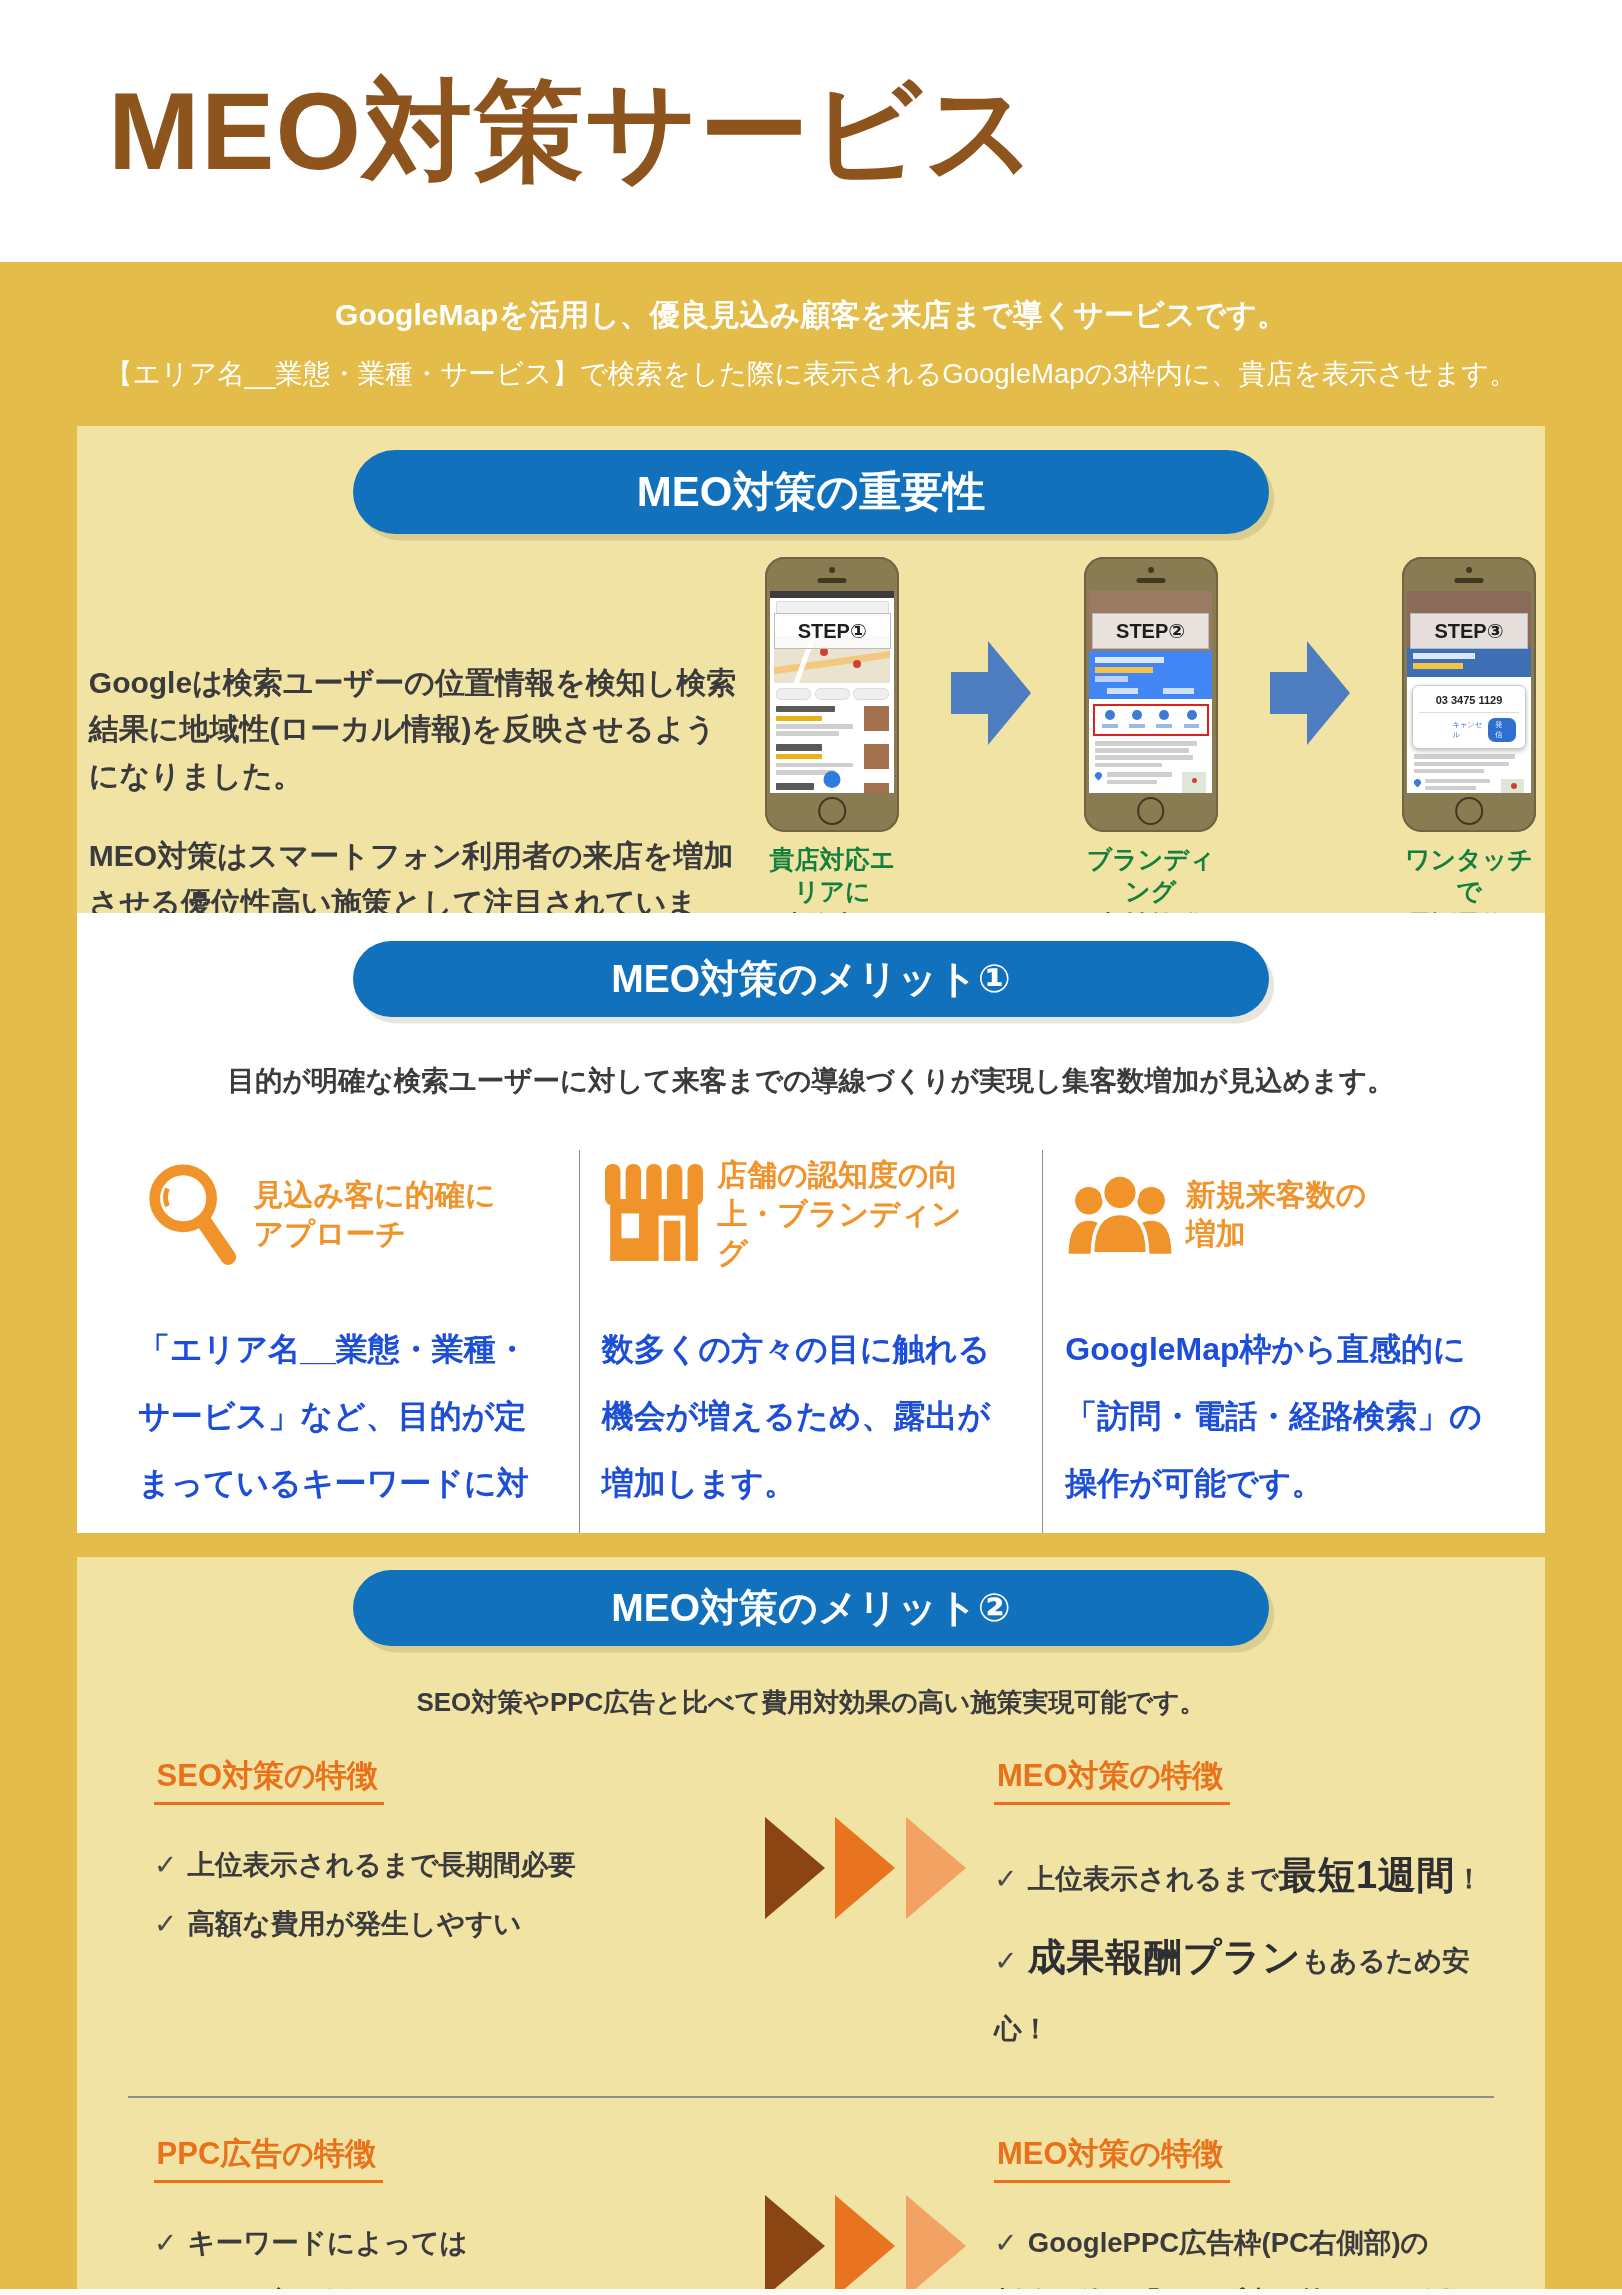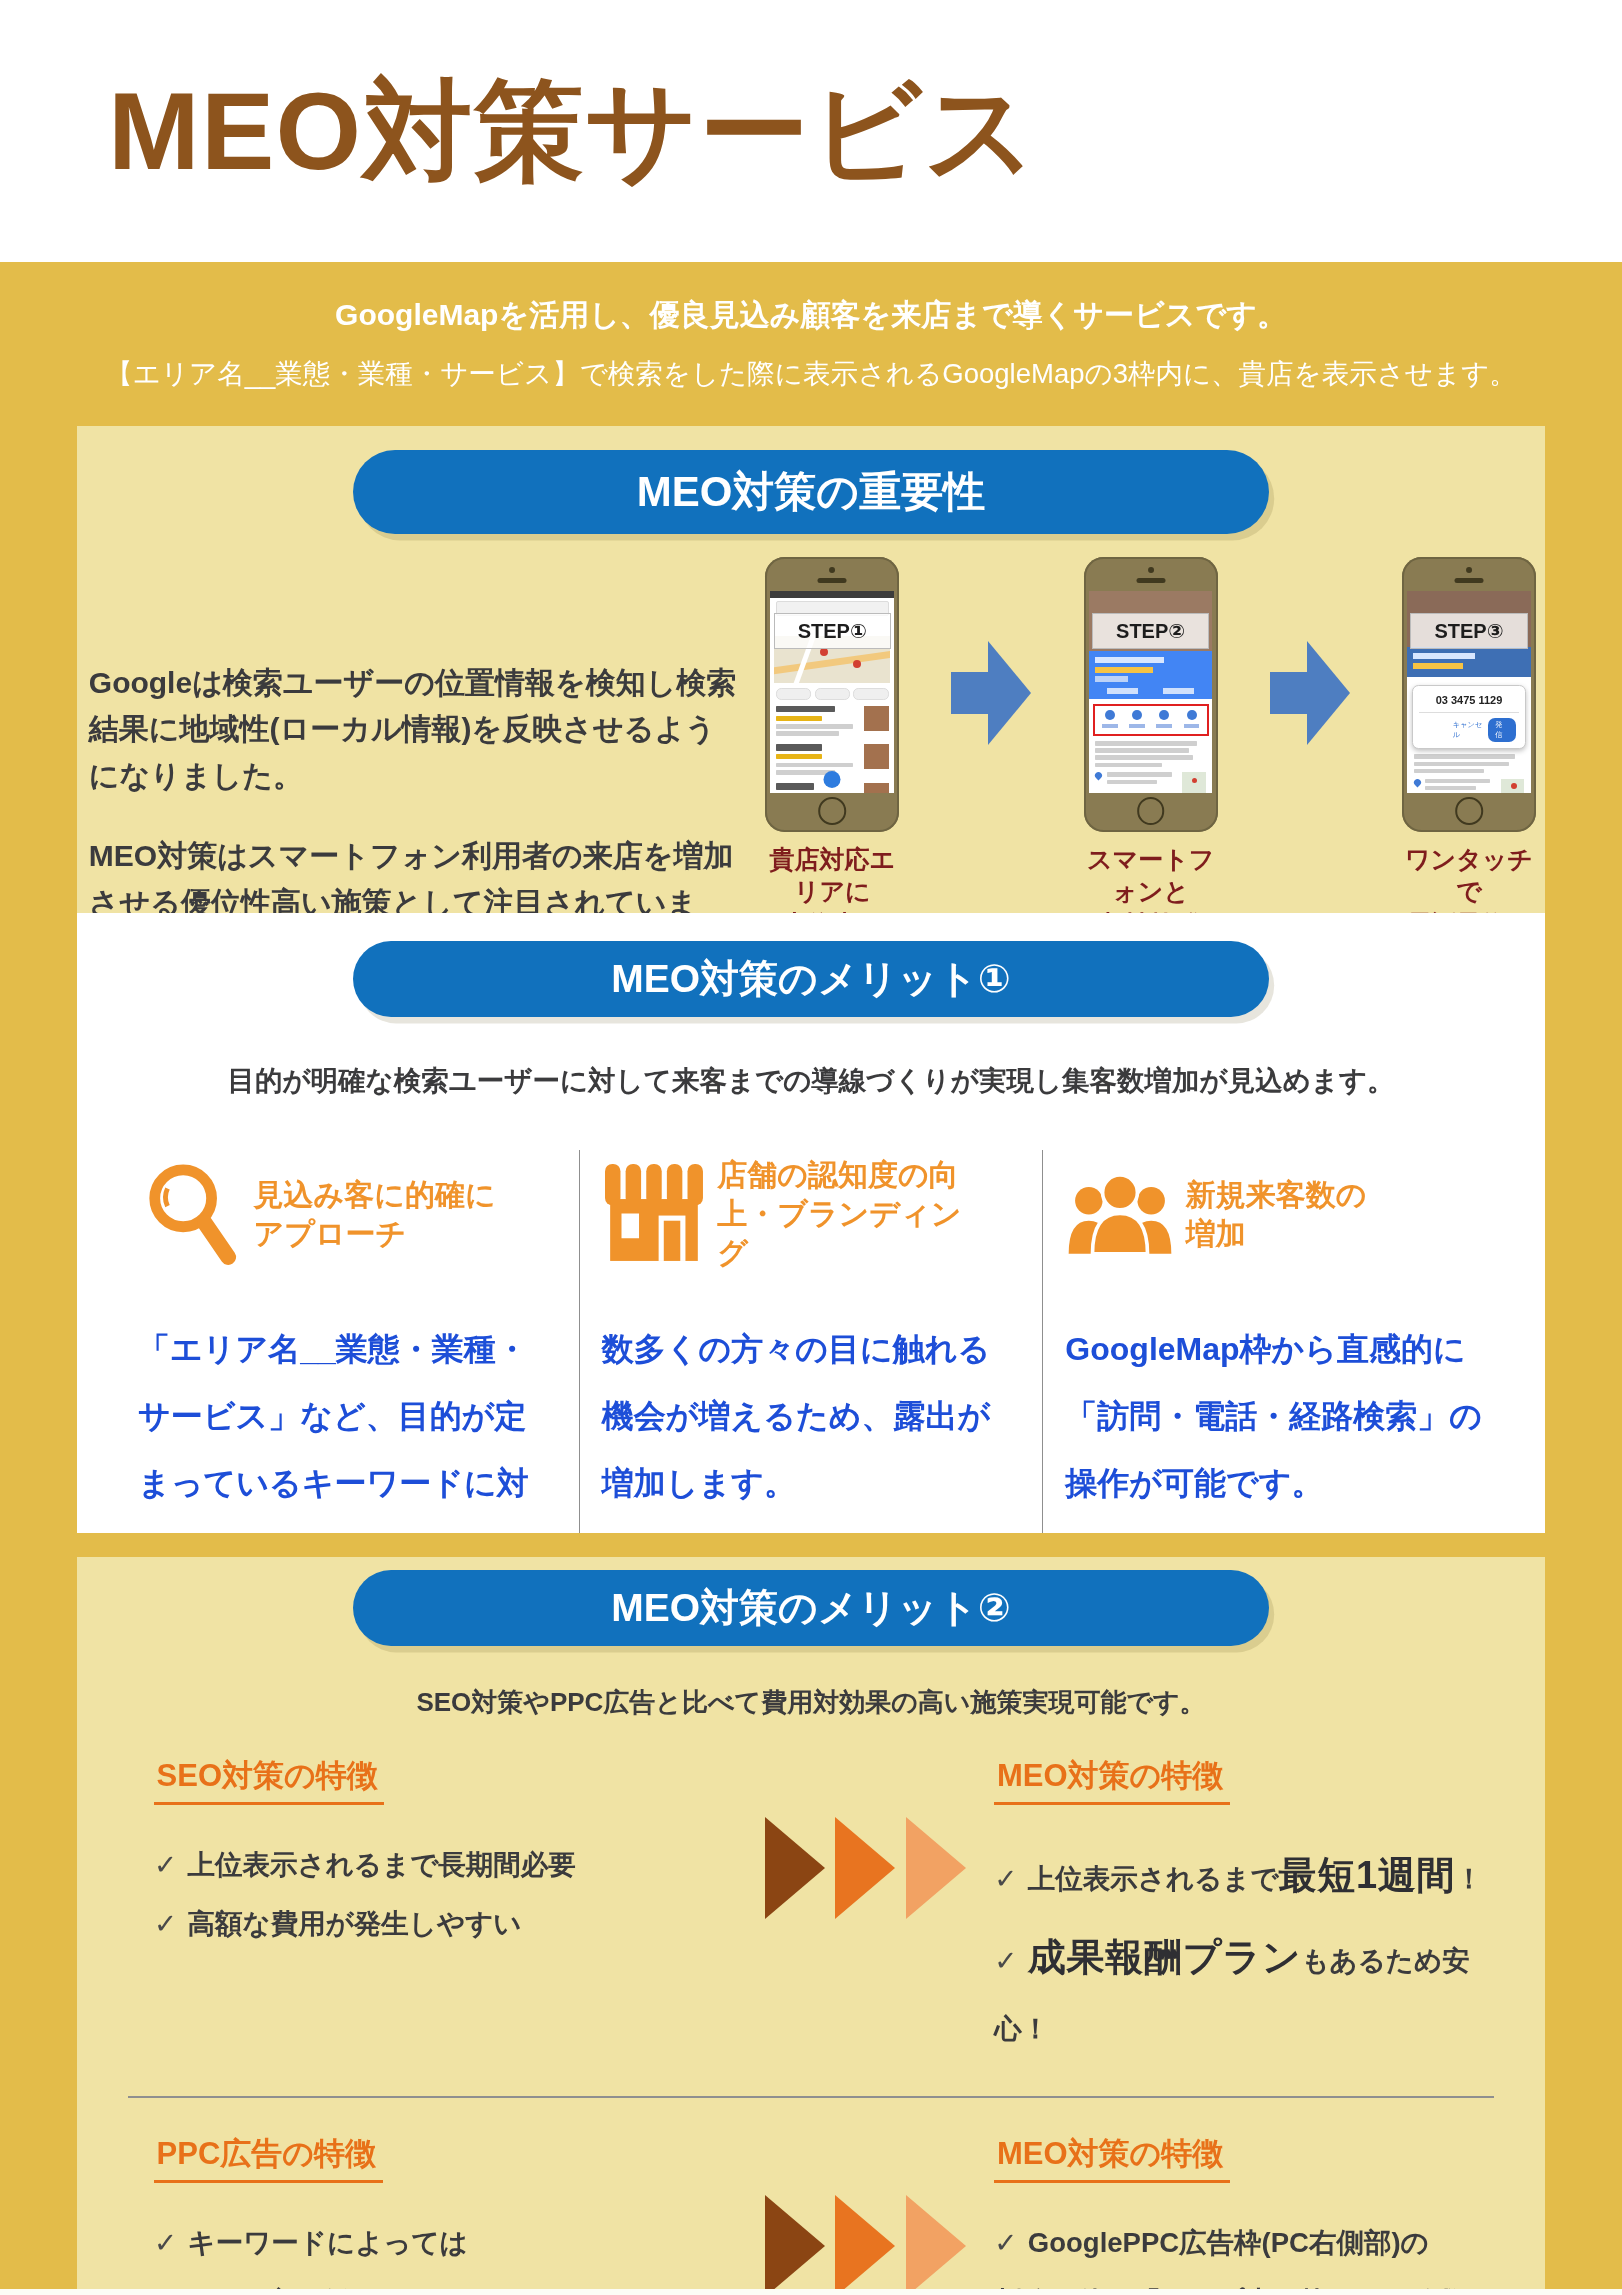--- a/index.html
+++ b/index.html
@@ -85,21 +85,21 @@
   .dialog{margin:7.9px 5.2px 0;background:#fff;border:0.7px solid #c9c9c9;border-radius:6.5px;
     box-shadow:0 2px 5.2px rgba(0,0,0,.25);padding:7.9px 5.2px 5.9px;position:relative;z-index:2;}
   .dial-num{text-align:center;font-size:11px;font-weight:700;color:#222;}
   .dial-sep{height:0.7px;background:#ddd;margin:5.9px 0;}
   .dial-btns{display:flex;justify-content:space-between;align-items:center;padding:0 3.3px;margin-left:31px;}
   .dial-cancel{font-size:7.2px;color:#2e6fd0;}
   .dial-call{font-size:7.2px;color:#fff;background:#2e6fd0;border-radius:7px;padding:2px 7.2px;}
   .block-arrow{display:flex;align-items:center;margin-top:84px;}
   .ar-tail{width:37px;height:42px;background:#4e7ec1;}
   .ar-head{width:0;height:0;border-top:52px solid transparent;border-bottom:52px solid transparent;border-left:43px solid #4e7ec1;}
-  .caption{margin-top:10.5px;text-align:center;font-size:25px;font-weight:700;color:#7f1d1d;line-height:1.3;}
+  .caption{margin-top:10.5px;text-align:center;font-size:25px;font-weight:700;color:#15803d;line-height:1.3;}
   .caption span{display:block;}
   
   .subtitle{text-align:center;font-size:27.5px;font-weight:700;color:#3b3b3d;margin-top:46px;}
   .benefits{display:flex;margin-top:51px;}
   .benefit{flex:1;padding:0 22px;box-sizing:border-box;}
   .benefit + .benefit{border-left:1.3px solid #8f8f8f;}
   .b-head{display:flex;align-items:center;gap:10.5px;min-height:128px;}
   .b-icon{flex:0 0 105px;display:flex;justify-content:center;}
   .b-title{color:#f0932b;font-size:30px;font-weight:700;line-height:1.3;}
   .w8{max-width:8.1em;}
@@ -252,21 +252,21 @@
                     <div class="ln ln-g" style="width:70%;"></div>
                   </div>
                 <div class="minimap">
                     <div class="pin" style="left:9.2px;top:5.2px;width:5.9px;height:5.9px;"></div>
                   </div>
               </div>
             </div>
             <div class="home"></div>
           </div>
           <div class="caption">
-            <span>スマートフォンと</span>
+            <span>ブランディング</span>
             <span>相性抜群</span>
           </div>
         </div>
 
         <div class="block-arrow">
           <div class="ar-tail"></div>
             <div class="ar-head"></div>
         </div>
 
         <div class="phone-col">

